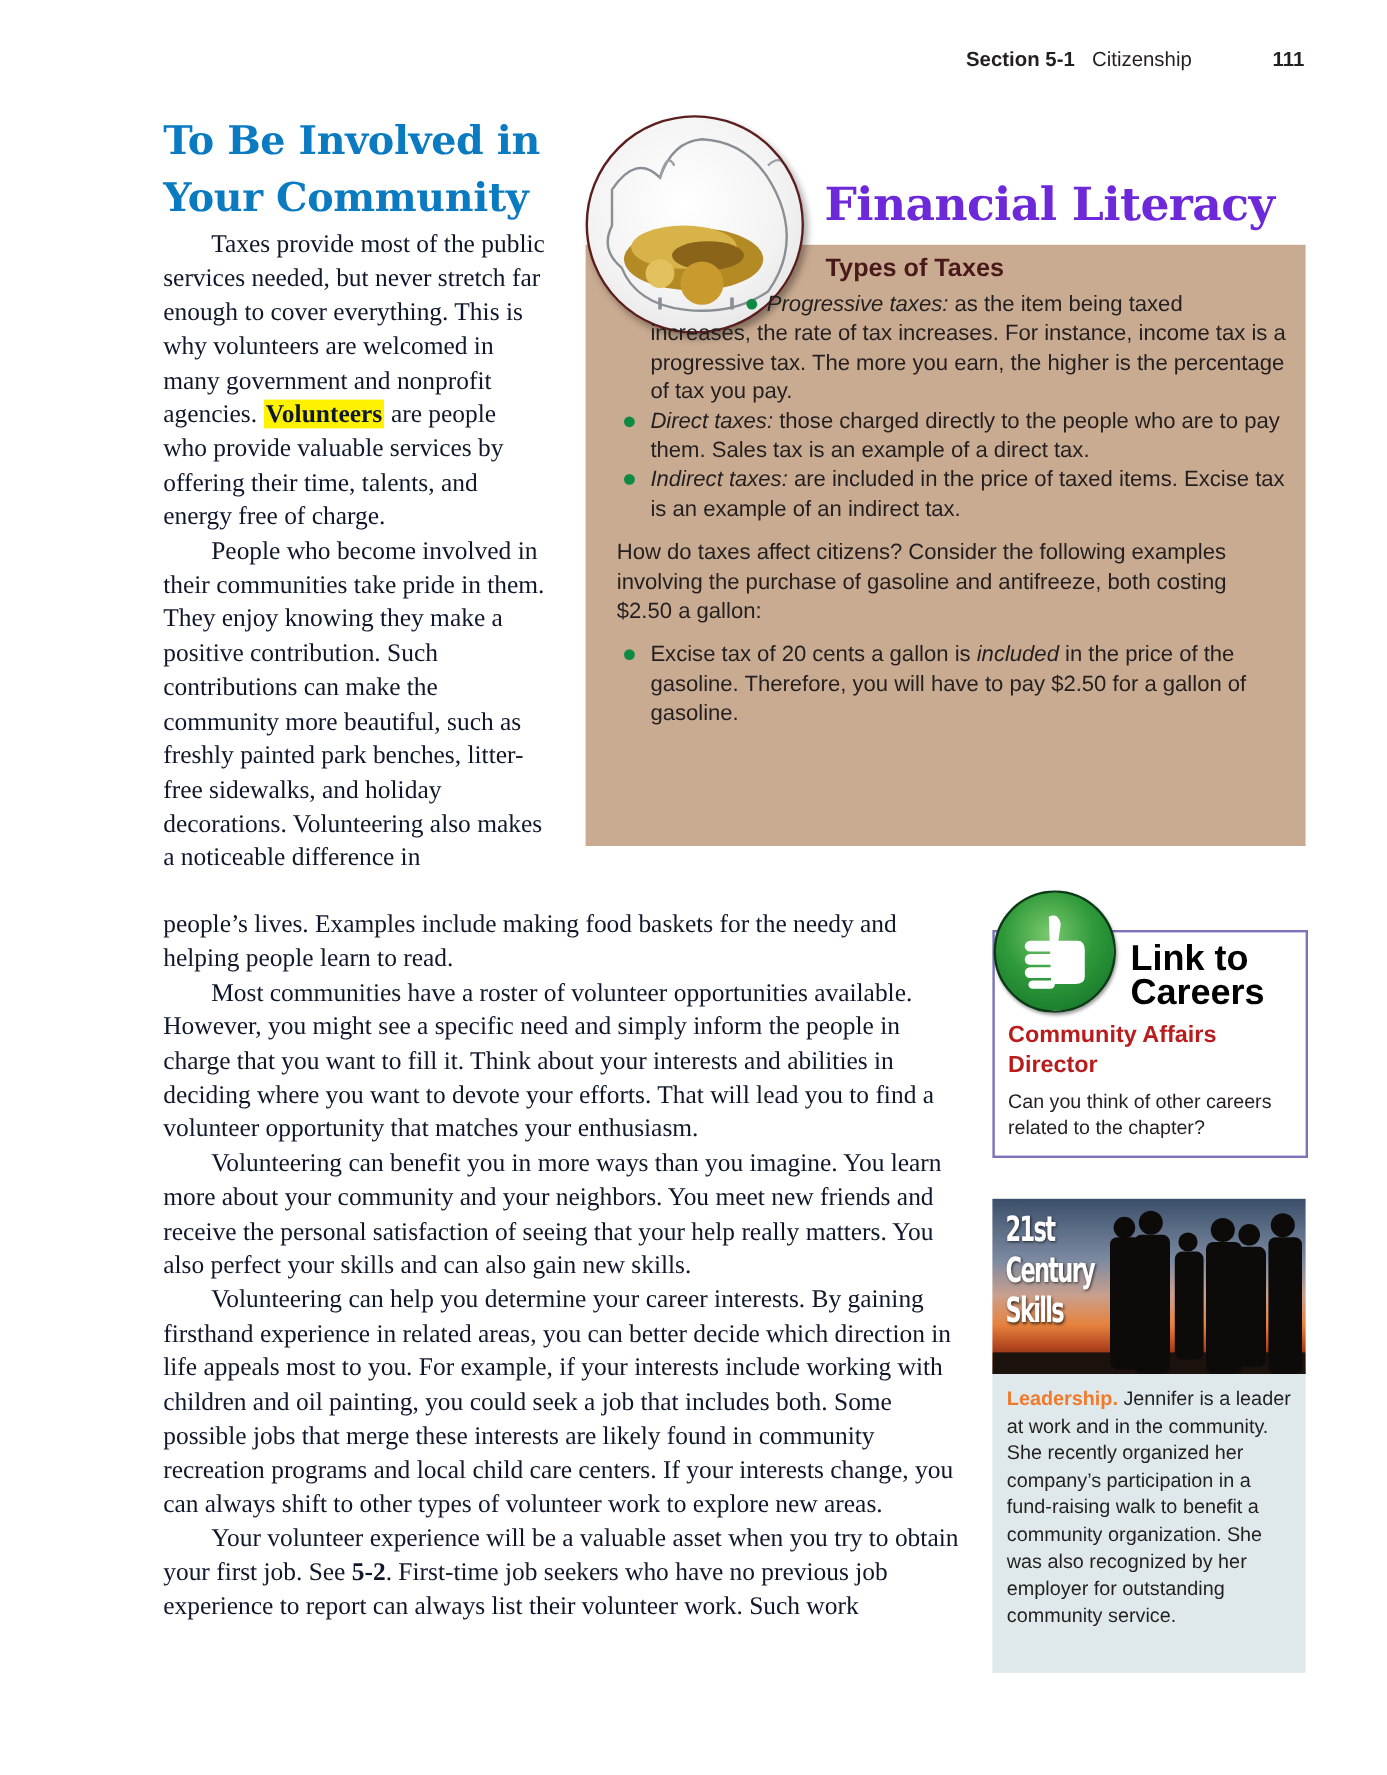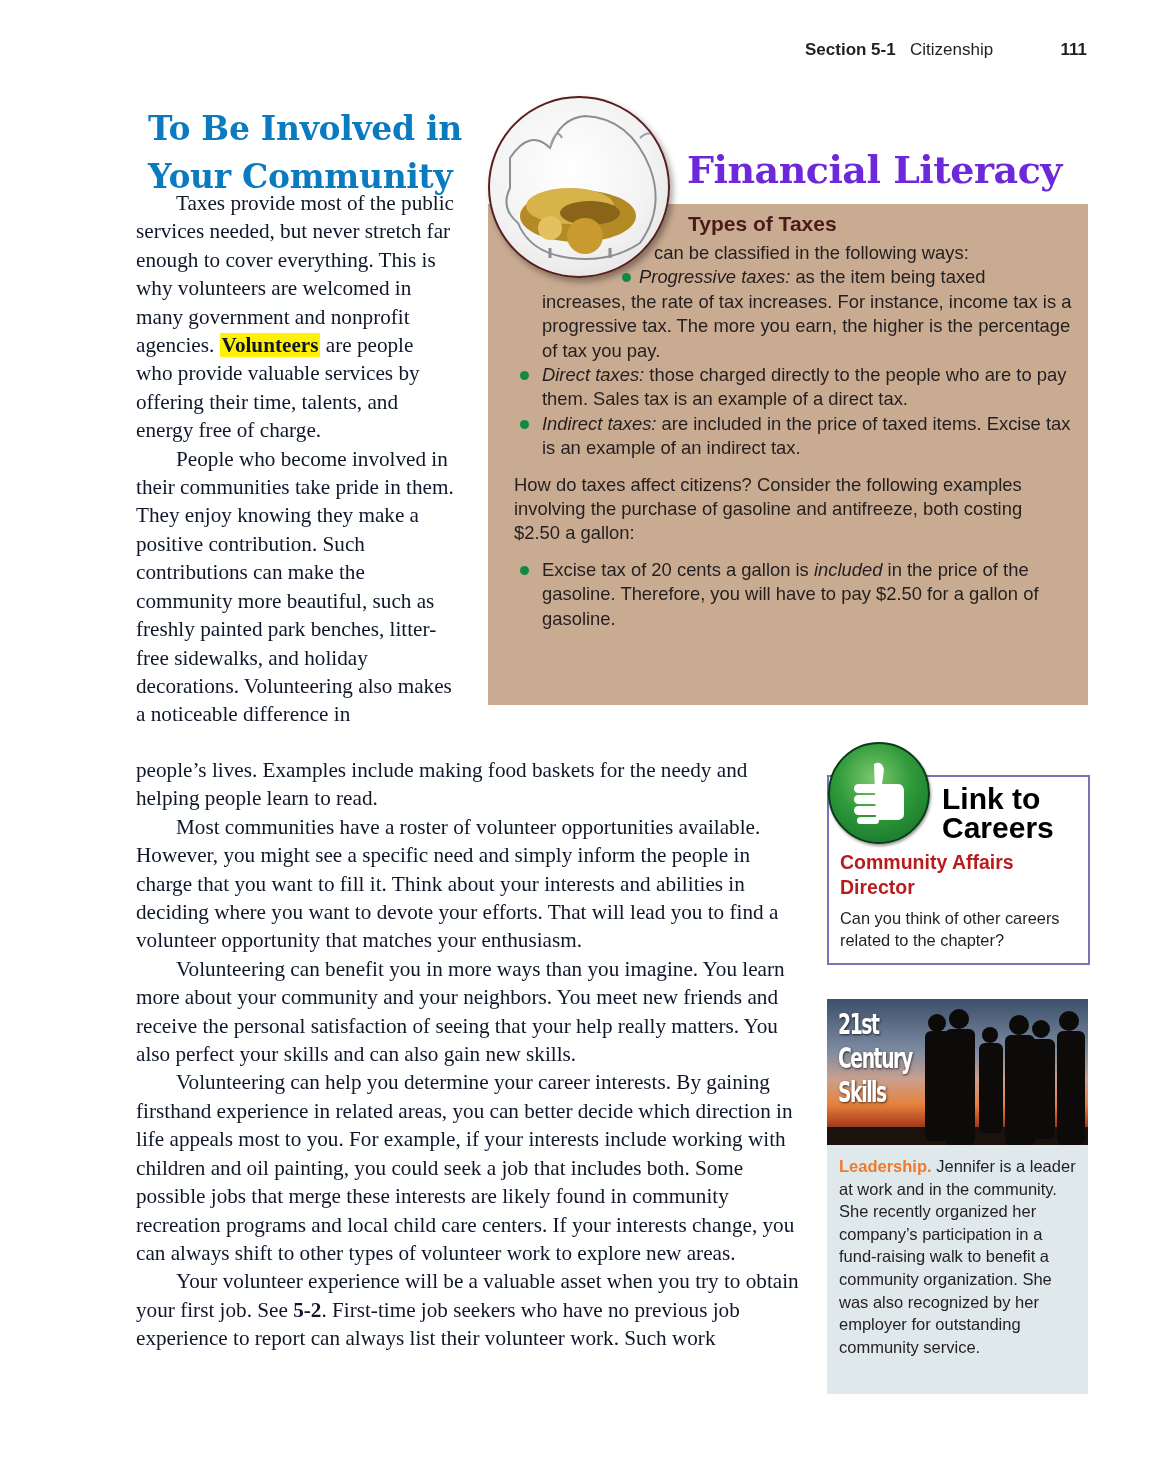--- a/index.html
+++ b/index.html
@@ -4,21 +4,21 @@
 <style>
   html, body { margin: 0; padding: 0; background: #ffffff; }
   body { width: 1156px; height: 1479px; position: relative; overflow: hidden; }
 
   .running-head { position: absolute; top: 40px; left: 805px; width: 282px; height: 24px;
     font-family: "Liberation Sans", sans-serif; font-size: 17px; color: #231f20; }
   .running-head .sec { position: absolute; left: 0; top: 0; font-weight: bold; }
   .running-head .topic { position: absolute; left: 105px; top: 0; }
   .running-head .pg { position: absolute; right: 0; top: 0; font-weight: bold; }
 
-  .title { position: absolute; left: 136px; top: 93px; width: 340px; margin: 12px;
+  .title { position: absolute; left: 136px; top: 93px; width: 340px; margin: 0;
     font-family: "DejaVu Serif", serif; font-weight: bold; font-size: 33px; line-height: 48px;
     color: #0a7ac1; letter-spacing: -0.3px; }
 
   .body { font-family: "Liberation Serif", serif; font-size: 21.2px; line-height: 28.4px; color: #0f172a; }
   .body p { margin: 0; text-indent: 40px; }
   .col-narrow { position: absolute; left: 136px; top: 189px; width: 318px; }
   .col-wide { position: absolute; left: 136px; top: 756px; width: 672px; }
   .term { font-weight: bold; background: #fff200; padding: 0 2px; }
   .xref { font-weight: bold; }
 
@@ -105,21 +105,20 @@
     <ellipse cx="80" cy="108" rx="44" ry="18" fill="#d8b34a"></ellipse>
     <ellipse cx="100" cy="115" rx="30" ry="12" fill="#8a6418"></ellipse>
     <circle cx="95" cy="138" r="18" fill="#c99a2e"></circle>
     <circle cx="60" cy="130" r="12" fill="#e3c15e"></circle>
     <path d="M60 150 L60 160 M120 150 L120 160" stroke="#8a8f96" stroke-width="3"></path>
   </svg>
 </div>
 <div class="fin-content">
   <h3 class="fin-subtitle">Types of Taxes</h3>
   <p class="fin-intro">
-    <span class="l2">can be classified in the following ways:</span>
   </p>
   <ul>
     <li class="first">
       <span class="lead"><span class="bullet"></span><i>Progressive taxes:</i><span> as the item being taxed</span></span>
       <span>increases, the rate of tax increases. For instance, income tax is a progressive tax. The more you earn, the higher is the percentage of tax you pay.</span>
     </li>
     <li><span class="bullet"></span><i>Direct taxes:</i><span> those charged directly to the people who are to pay them. Sales tax is an example of a direct tax.</span></li>
     <li><span class="bullet"></span><i>Indirect taxes:</i><span> are included in the price of taxed items. Excise tax is an example of an indirect tax.</span></li>
   </ul>
   <p class="fin-para2">How do taxes affect citizens? Consider the following examples involving the purchase of gasoline and antifreeze, both costing $2.50 a gallon:</p>

